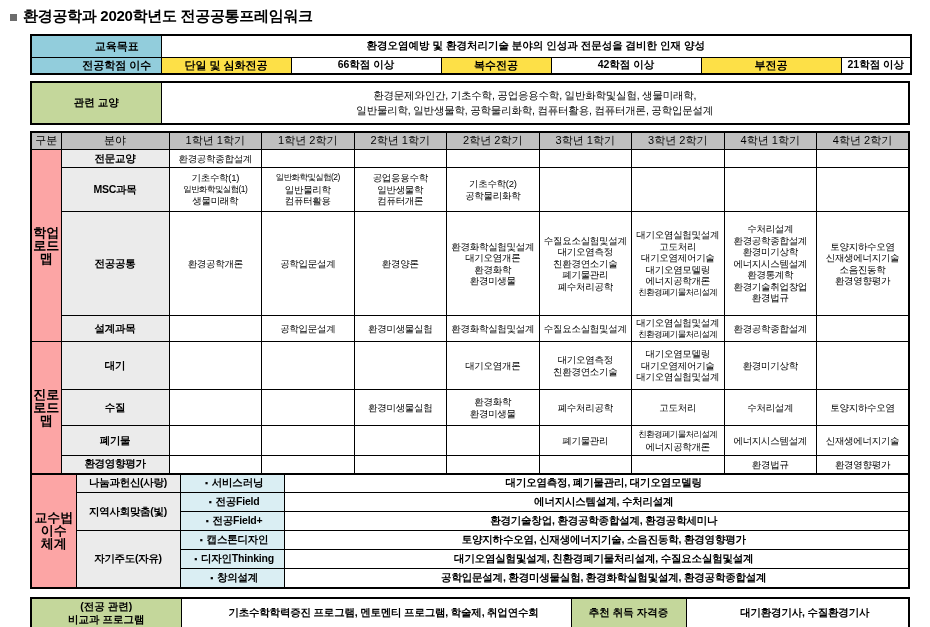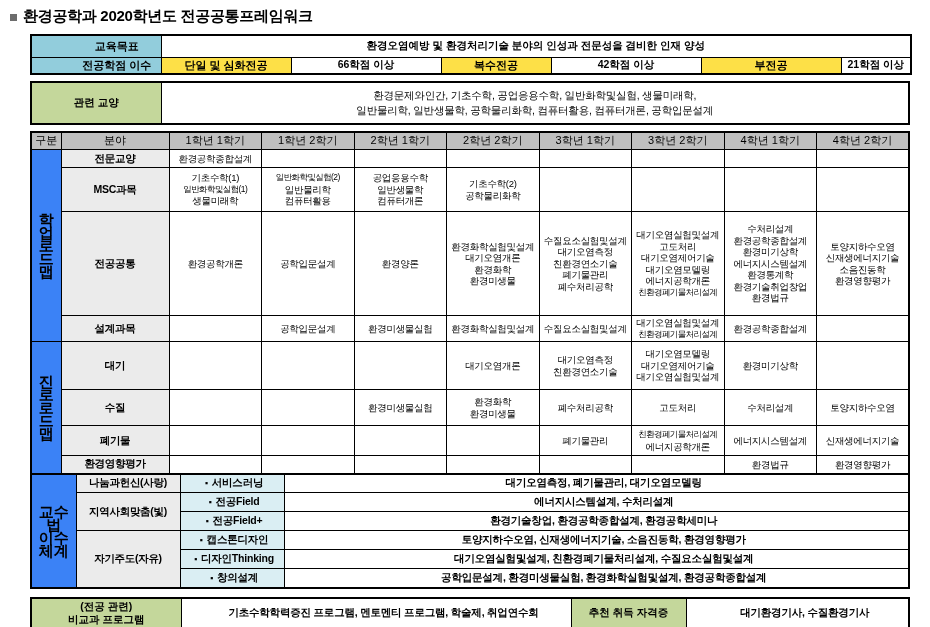--- a/index.html
+++ b/index.html
@@ -8,21 +8,21 @@
   .title{font-size:15px;font-weight:bold;letter-spacing:-0.3px;margin:2px 0 8px 0;display:flex;align-items:center;}
   .tbullet{width:7px;height:7px;background:#6d6d6d;display:inline-block;margin:2px 6px 0 2px;}
   .tblwrap{margin-left:22px;width:880px;}
   table{border-collapse:collapse;table-layout:fixed;width:880px;border:2px solid #000;}
   td{border:1px solid #000;text-align:center;vertical-align:middle;padding:0 1px;overflow:hidden;}
   .teal{background:#92CDDC;font-weight:bold;font-size:11px;padding-left:42px;}
   .cyan{background:#fde047;font-weight:bold;font-size:11px;}
   .green{background:#C4D79B;font-weight:bold;font-size:10.5px;margin-top:48px;}
   .plainb{font-weight:bold;font-size:10.5px;}
   .hd{background:#BFBFBF;font-weight:normal;font-size:11px;margin-top:15px;}
-  .grp{background:#3b82f6;font-weight:bold;font-size:15px;line-height:13px;}
+  .grp{background:#fca5a5;font-weight:bold;font-size:13px;line-height:13px;}
   .cat{background:#EBEBEB;font-weight:bold;font-size:10.5px;letter-spacing:-0.3px;}
   .crs{font-size:9.5px;line-height:11.5px;letter-spacing:-0.3px;}
   .crs .sq{font-size:8.5px;letter-spacing:-0.6px;white-space:nowrap;}
   .lib{font-size:10.5px;line-height:15px;letter-spacing:-0.2px;}
   .itm{background:#DAEEF3;font-weight:bold;font-size:10.5px;text-align:center;padding-left:5px;letter-spacing:-0.2px;}
   .blt{margin-right:4px;font-size:9px;}
   .pc{font-weight:bold;font-size:10.5px;letter-spacing:-0.2px;padding-left:16px;}
   .gap{height:6px;}
   .ped{margin-top:-2px;}
   .lbl2{line-height:13px;}

